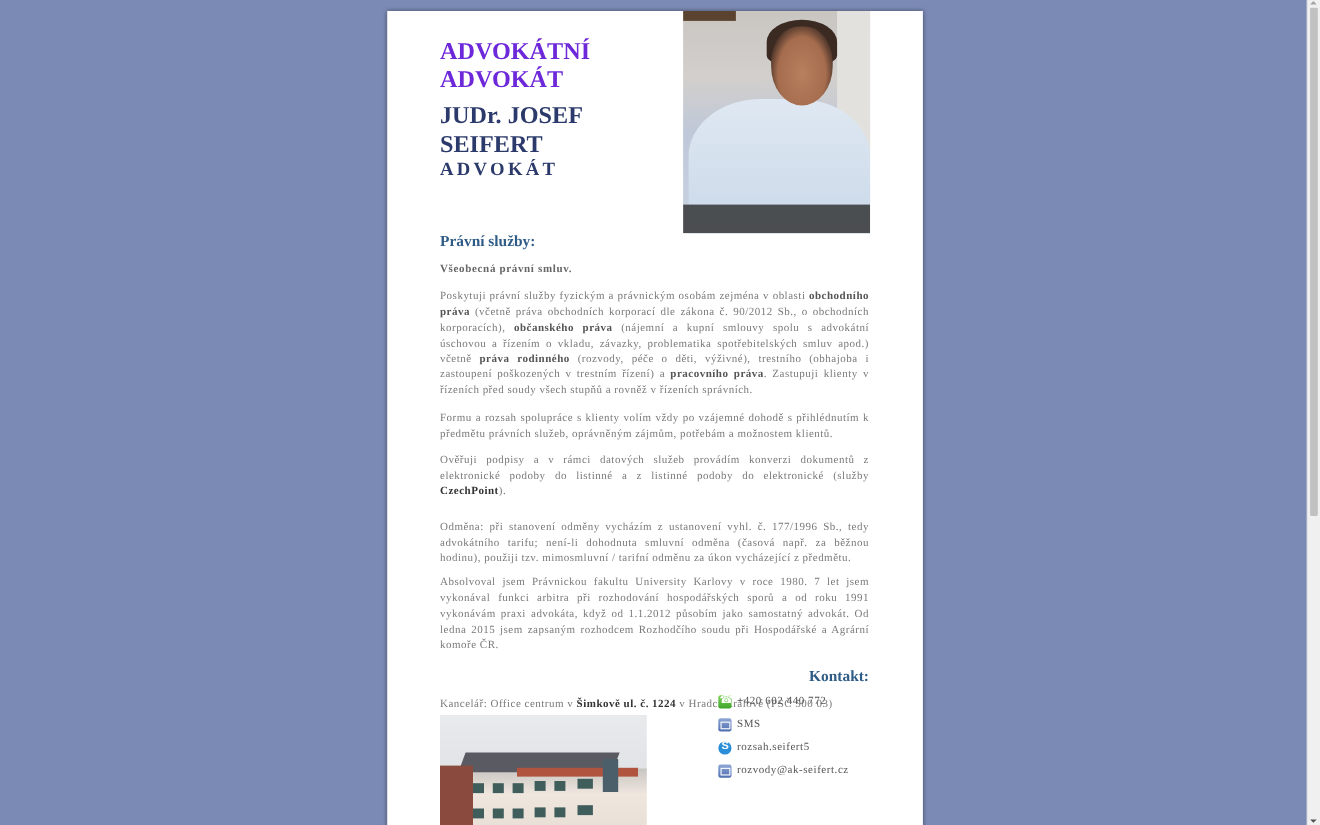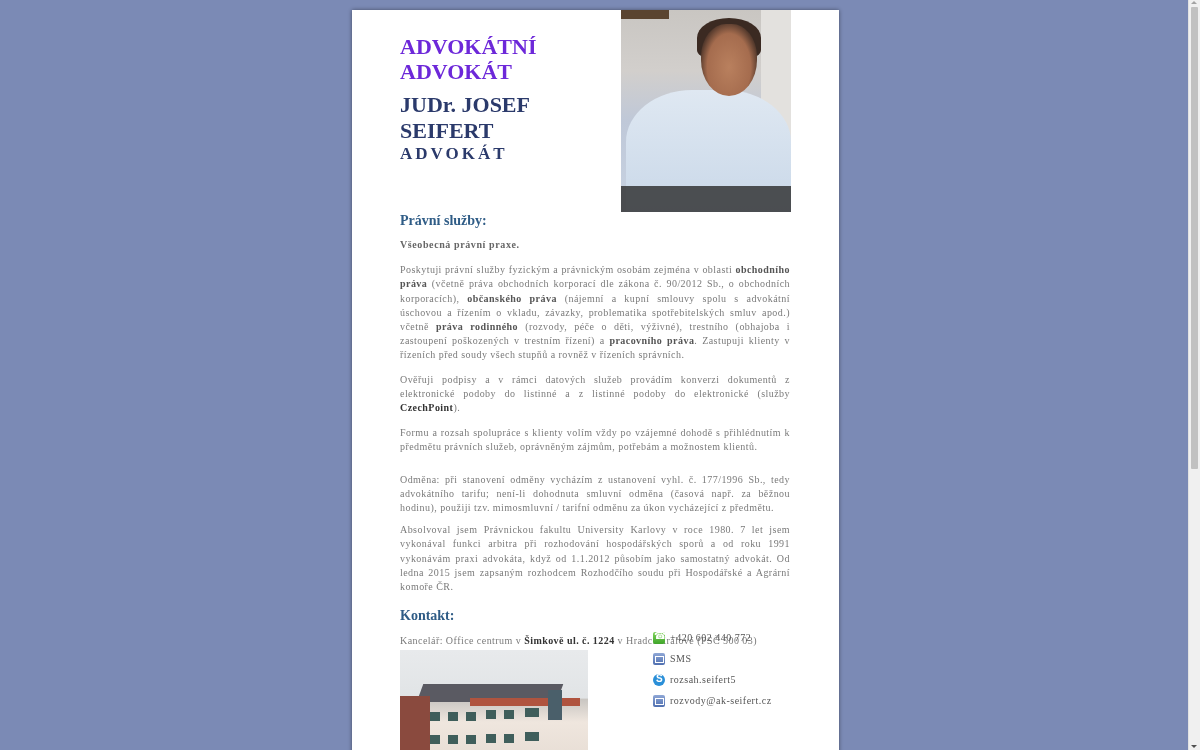--- a/index.html
+++ b/index.html
@@ -97,36 +97,36 @@
     <div class="frame"></div>
     <div class="wall"></div>
     <div class="shirt"></div>
     <div class="hair"></div>
     <div class="head"></div>
     <div class="dark"></div>
   </div>
 
   <div class="content">
     <h2 class="section" style="margin-top:2px;">Právní služby:</h2>
-    <p class="subhead" style="margin-top:8px;">Všeobecná právní praxe.</p>
+    <p class="subhead" style="margin-top:8px;">Všeobecná právní smluv.</p>
 
     <p style="margin-top:11px;">
       <span>Poskytuji právní služby fyzickým a právnickým osobám zejména v oblasti </span><b>obchodního práva</b><span> (včetně práva obchodních korporací dle zákona č. 90/2012 Sb., o obchodních korporacích), </span><b>občanského práva</b><span> (nájemní a kupní smlouvy spolu s advokátní úschovou a řízením o vkladu, závazky, problematika spotřebitelských smluv apod.) včetně </span><b>práva rodinného</b><span> (rozvody, péče o děti, výživné), trestního (obhajoba i zastoupení poškozených v trestním řízení) a </span><b>pracovního práva</b><span>. Zastupuji klienty v řízeních před soudy všech stupňů a rovněž v řízeních správních.</span>
     </p>
 
+    <p style="margin-top:11px;">Formu a rozsah spolupráce s klienty volím vždy po vzájemné dohodě s přihlédnutím k předmětu právních služeb, oprávněným zájmům, potřebám a možnostem klientů.</p>
+
     <p style="margin-top:10px;">
       <span>Ověřuji podpisy a v rámci datových služeb provádím konverzi dokumentů z elektronické podoby do listinné a z listinné podoby do elektronické (služby </span><a class="dark-link">CzechPoint</a><span>).</span>
     </p>
-
-    <p style="margin-top:11px;">Formu a rozsah spolupráce s klienty volím vždy po vzájemné dohodě s přihlédnutím k předmětu právních služeb, oprávněným zájmům, potřebám a možnostem klientů.</p>
     <p style="margin-top:18px;">Odměna: při stanovení odměny vycházím z ustanovení vyhl. č. 177/1996 Sb., tedy advokátního tarifu; není-li dohodnuta smluvní odměna (časová např. za běžnou hodinu), použiji tzv. mimosmluvní / tarifní odměnu za úkon vycházející z předmětu.</p>
 
     <p style="margin-top:8px;">Absolvoval jsem Právnickou fakultu University Karlovy v roce 1980. 7 let jsem vykonával funkci arbitra při rozhodování hospodářských sporů a od roku 1991 vykonávám praxi advokáta, když od 1.1.2012 působím jako samostatný advokát. Od ledna 2015 jsem zapsaným rozhodcem Rozhodčího soudu při Hospodářské a Agrární komoře ČR.</p>
 
-    <h2 class="section" style="margin-top:13px;">Kontakt:</h2>
+    <h2 class="section" style="margin-top:13px;text-align:right;">Kontakt:</h2>
     <p style="margin-top:9px;">
       <span>Kancelář: Office centrum v </span><a class="dark-link">Šimkově ul. č. 1224</a><span> v Hradci Králové (PSČ 500 03)</span>
     </p>
   </div>
 
   <div class="building">
     <div class="roof"></div>
     <div class="red"></div>
     <div class="brick"></div>
     <div class="win" style="left:30px;top:62px;"></div>

